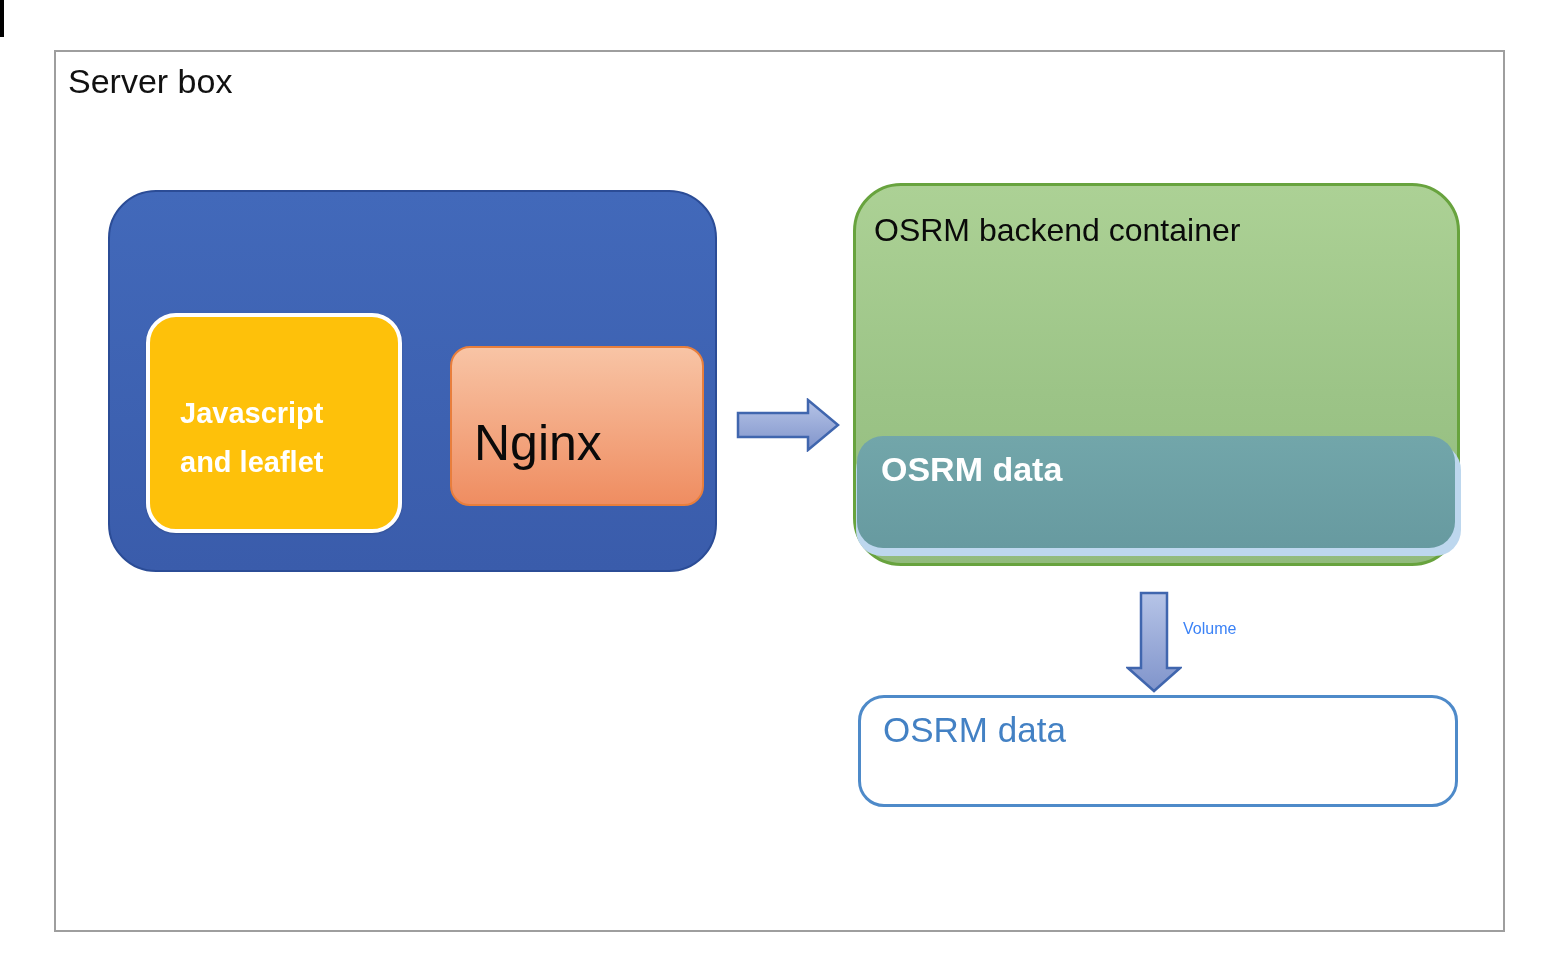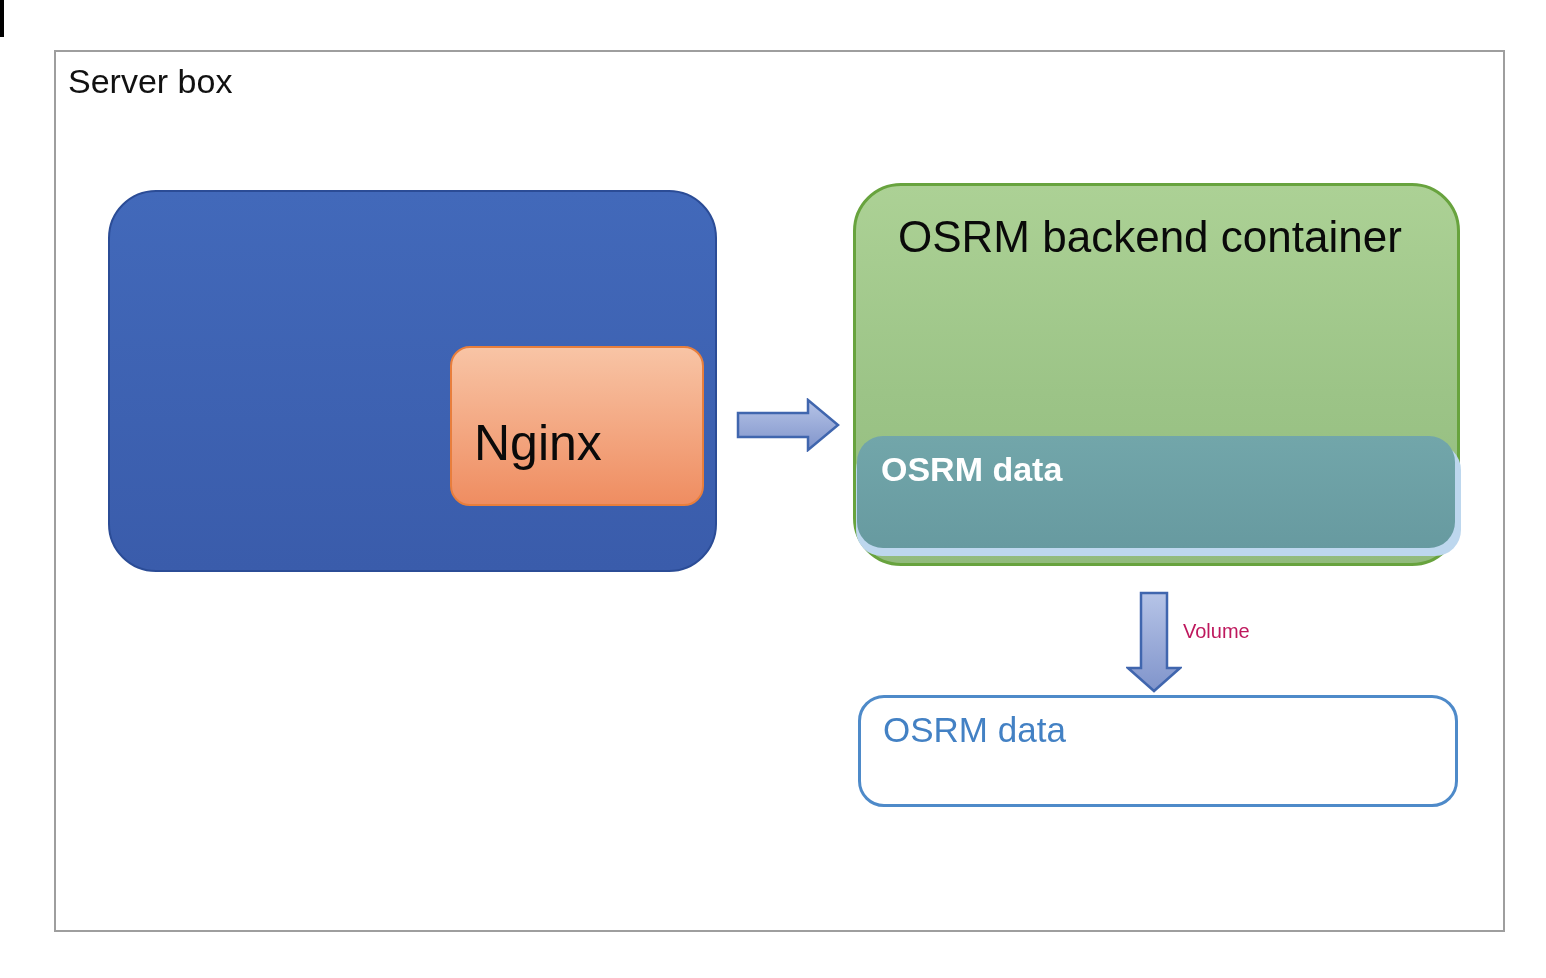--- a/index.html
+++ b/index.html
@@ -92,22 +92,22 @@
     left: 853px; top: 183px;
     width: 607px; height: 383px;
     border-radius: 48px;
     background: linear-gradient(180deg, #ACD195 0%, #9CC487 55%, #92BB7D 100%);
     border: 3px solid #68A33E;
     box-sizing: border-box;
     z-index: 1;
   }
   .backend-title {
     position: absolute;
-    left: 42px; top: 26px;
-    font-size: 44px;
+    left: 18px; top: 26px;
+    font-size: 32px;
     color: #0a0a0a;
   }
   .data-band-shadow {
     position: absolute;
     left: 856px; top: 444px;
     width: 605px; height: 112px;
     border-radius: 26px;
     background: #BDD7EE;
     z-index: 2;
   }
@@ -133,22 +133,22 @@
     z-index: 4;
   }
   .arrow-down {
     position: absolute;
     left: 1126px; top: 591px;
     z-index: 4;
   }
   .volume-label {
     position: absolute;
     left: 1183px; top: 620px;
-    font-size: 20px;
-    color: #be185d;
+    font-size: 16px;
+    color: #3b82f6;
     z-index: 4;
   }
   
   .data-box {
     position: absolute;
     left: 858px; top: 695px;
     width: 600px; height: 112px;
     border-radius: 26px;
     background: #ffffff;
     border: 3px solid #4E8AC9;
@@ -166,20 +166,26 @@
 
 <div class="stage">
 
   <div class="corner-artifact"></div>
 
   <div class="server-box"></div>
   <div class="server-box-label">Server box</div>
 
   <div class="frontend-box">
 
+    <div class="js-box">
+      <div class="js-box-text">
+        <div>Javascript</div>
+        <div>and leaflet</div>
+      </div>
+    </div>
 
     <div class="nginx-box">
       <div class="nginx-text">Nginx</div>
     </div>
   </div>
 
   <svg class="arrow-right" width="104" height="54" viewBox="0 0 104 54">
     <defs>
       <linearGradient id="gradRight" x1="0" y1="0" x2="0" y2="1">
         <stop offset="0" stop-color="#B6C4E7"></stop>

